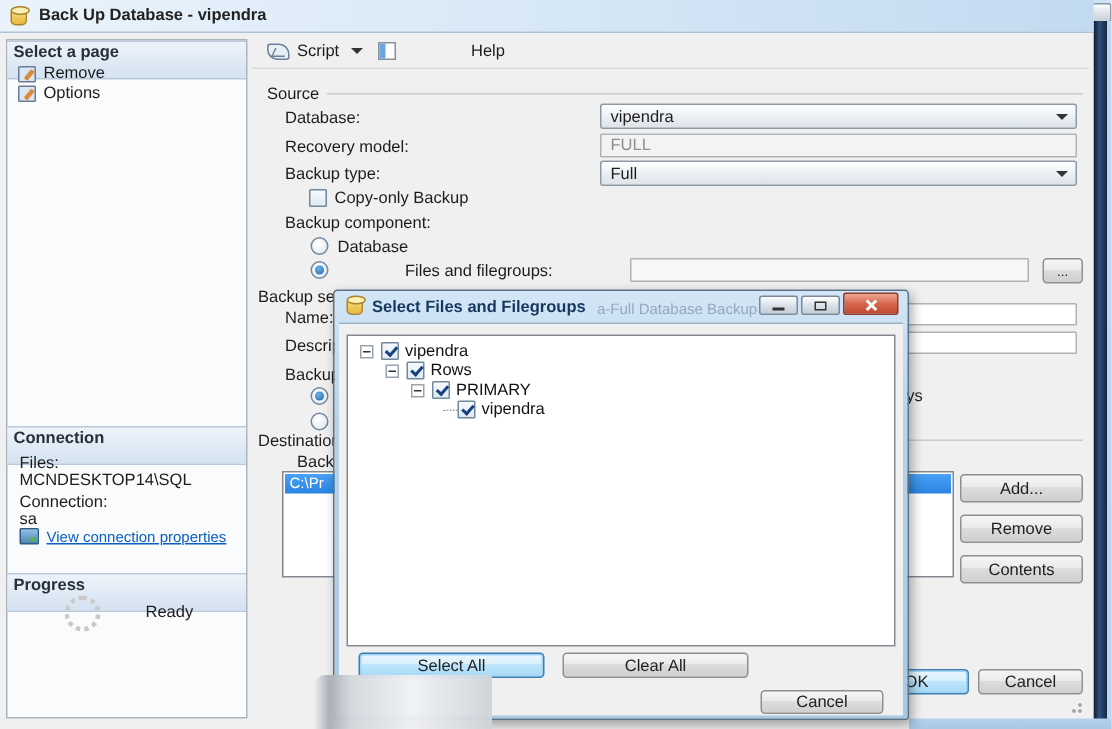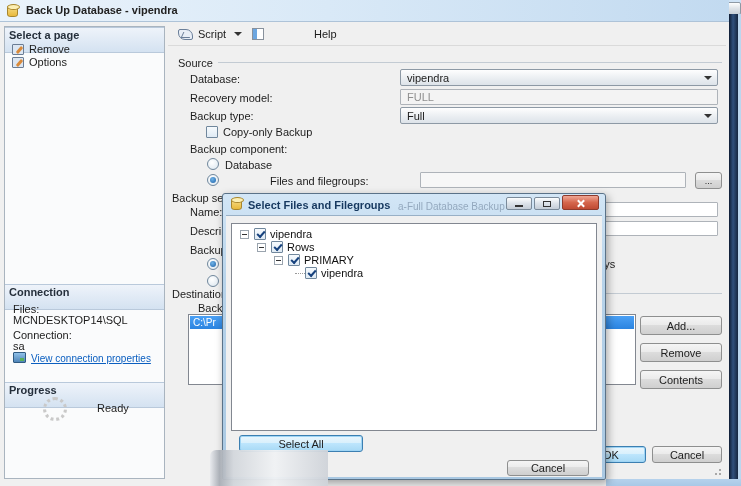--- a/index.html
+++ b/index.html
@@ -294,17 +294,18 @@
         <span class="checkbox checked tree-cb" style="left:56px;"></span>
         <span class="tree-lbl" style="left:72px;">PRIMARY</span>
       </div>
       <div class="tree-row" style="top:43px;">
         <span class="dotline" style="left:63px;top:6px;width:10px;"></span>
         <span class="checkbox checked tree-cb" style="left:73px;"></span>
         <span class="tree-lbl" style="left:89px;">vipendra</span>
       </div>
     </div>
     <div class="btn focused" style="left:13px;top:219px;width:124px;height:17px;">Select All</div>
+    <div class="btn" style="left:149px;top:219px;width:124px;height:17px;">Clear All</div>
     <div class="btn" style="left:281px;top:244px;width:82px;height:16px;">Cancel</div>
   </div>
 </div>
 
 <div class="artifact"></div>
 
 </body></html>

